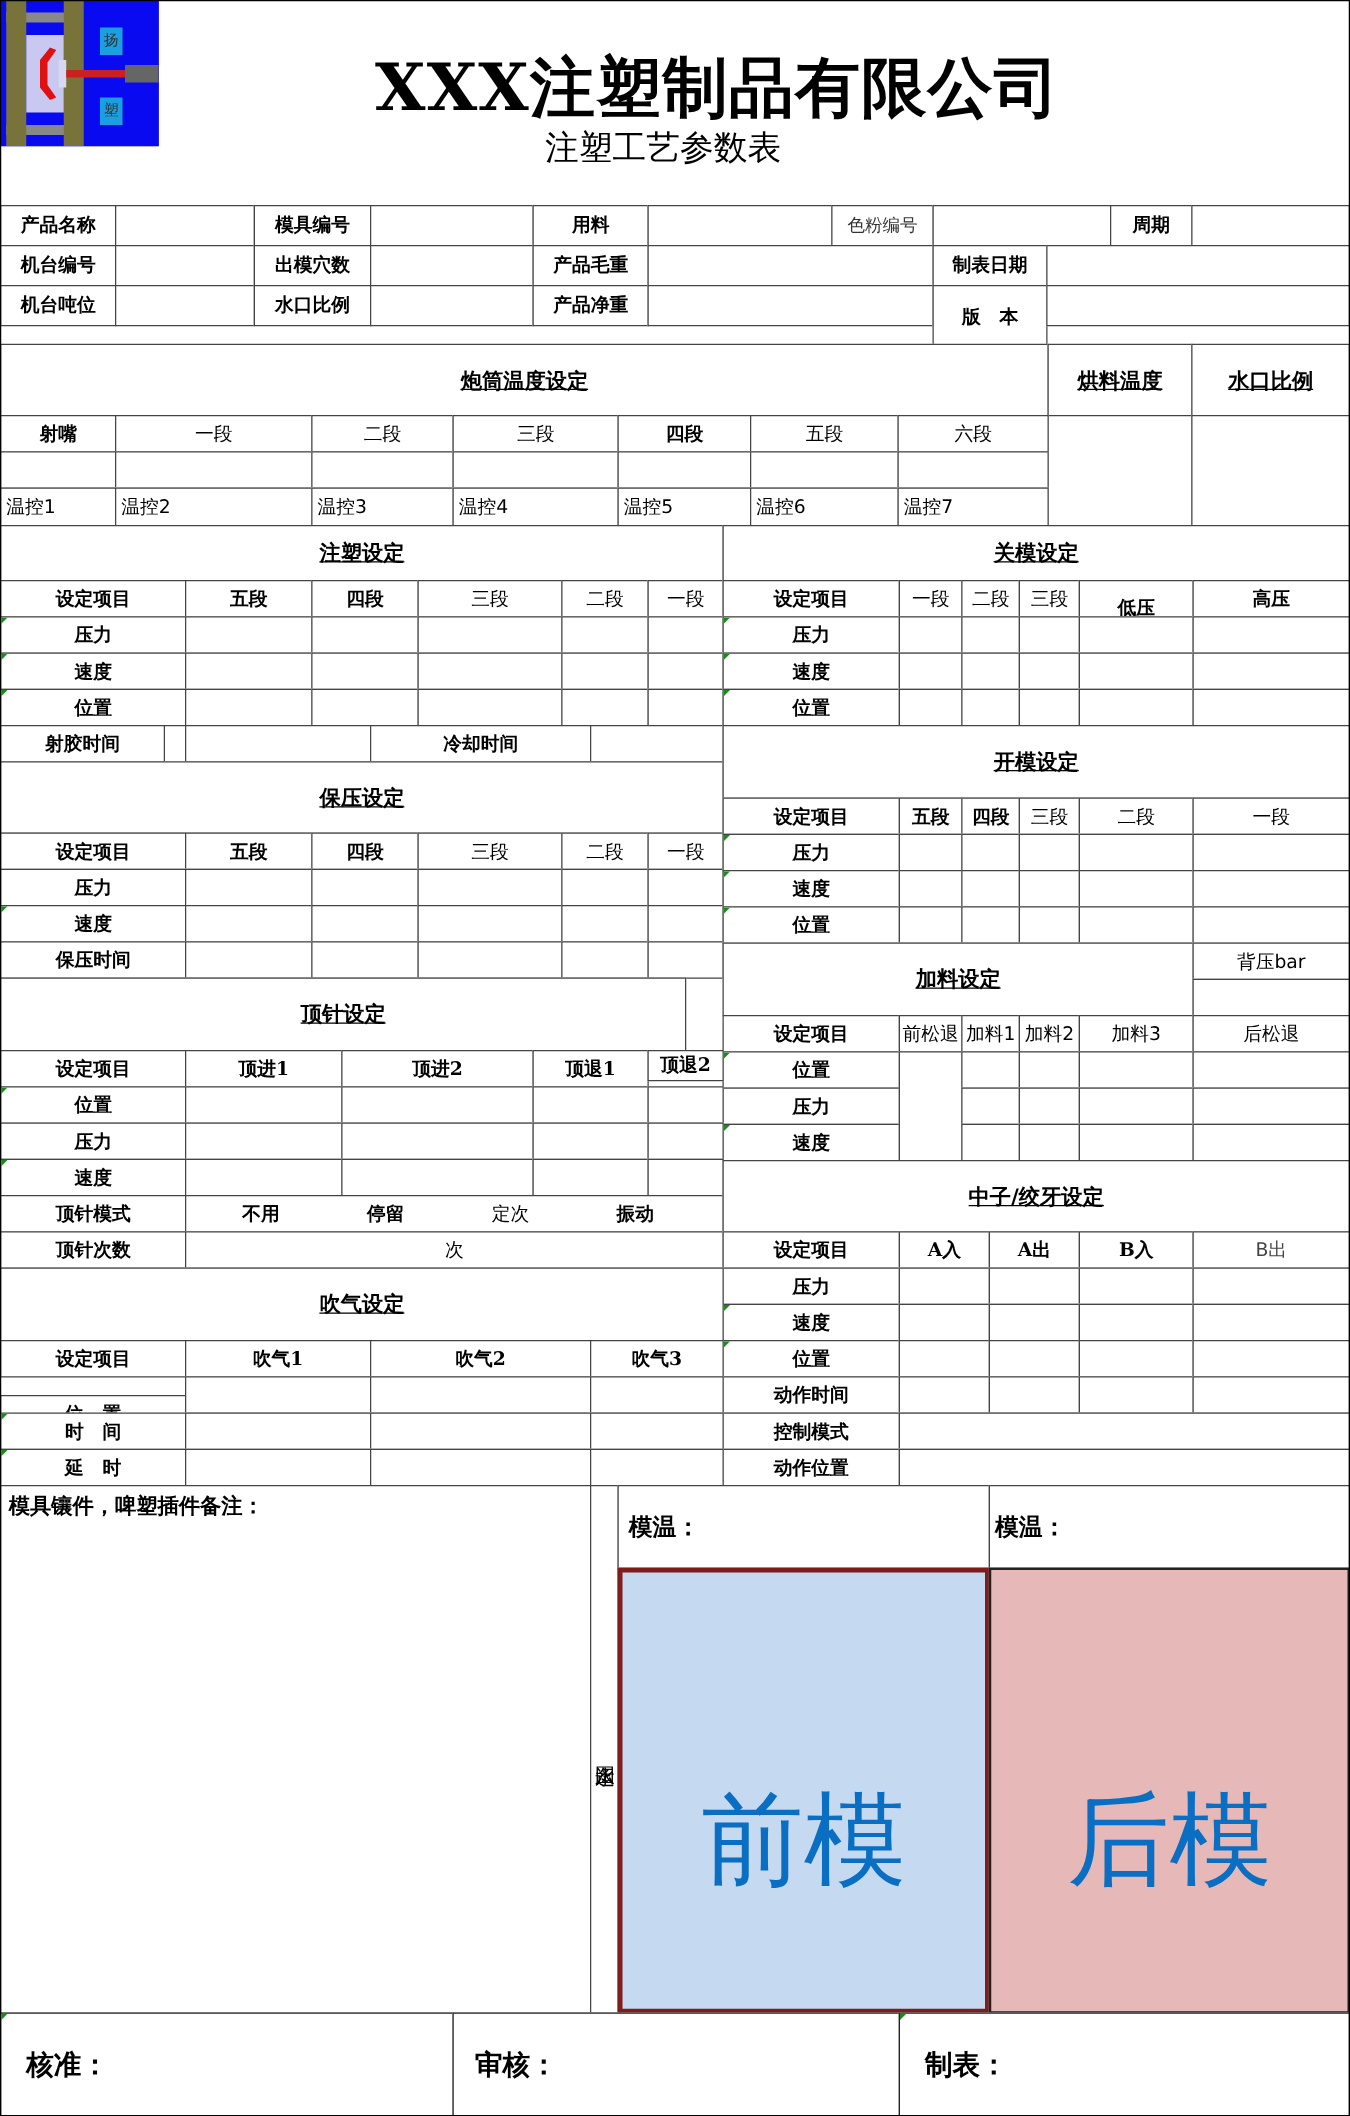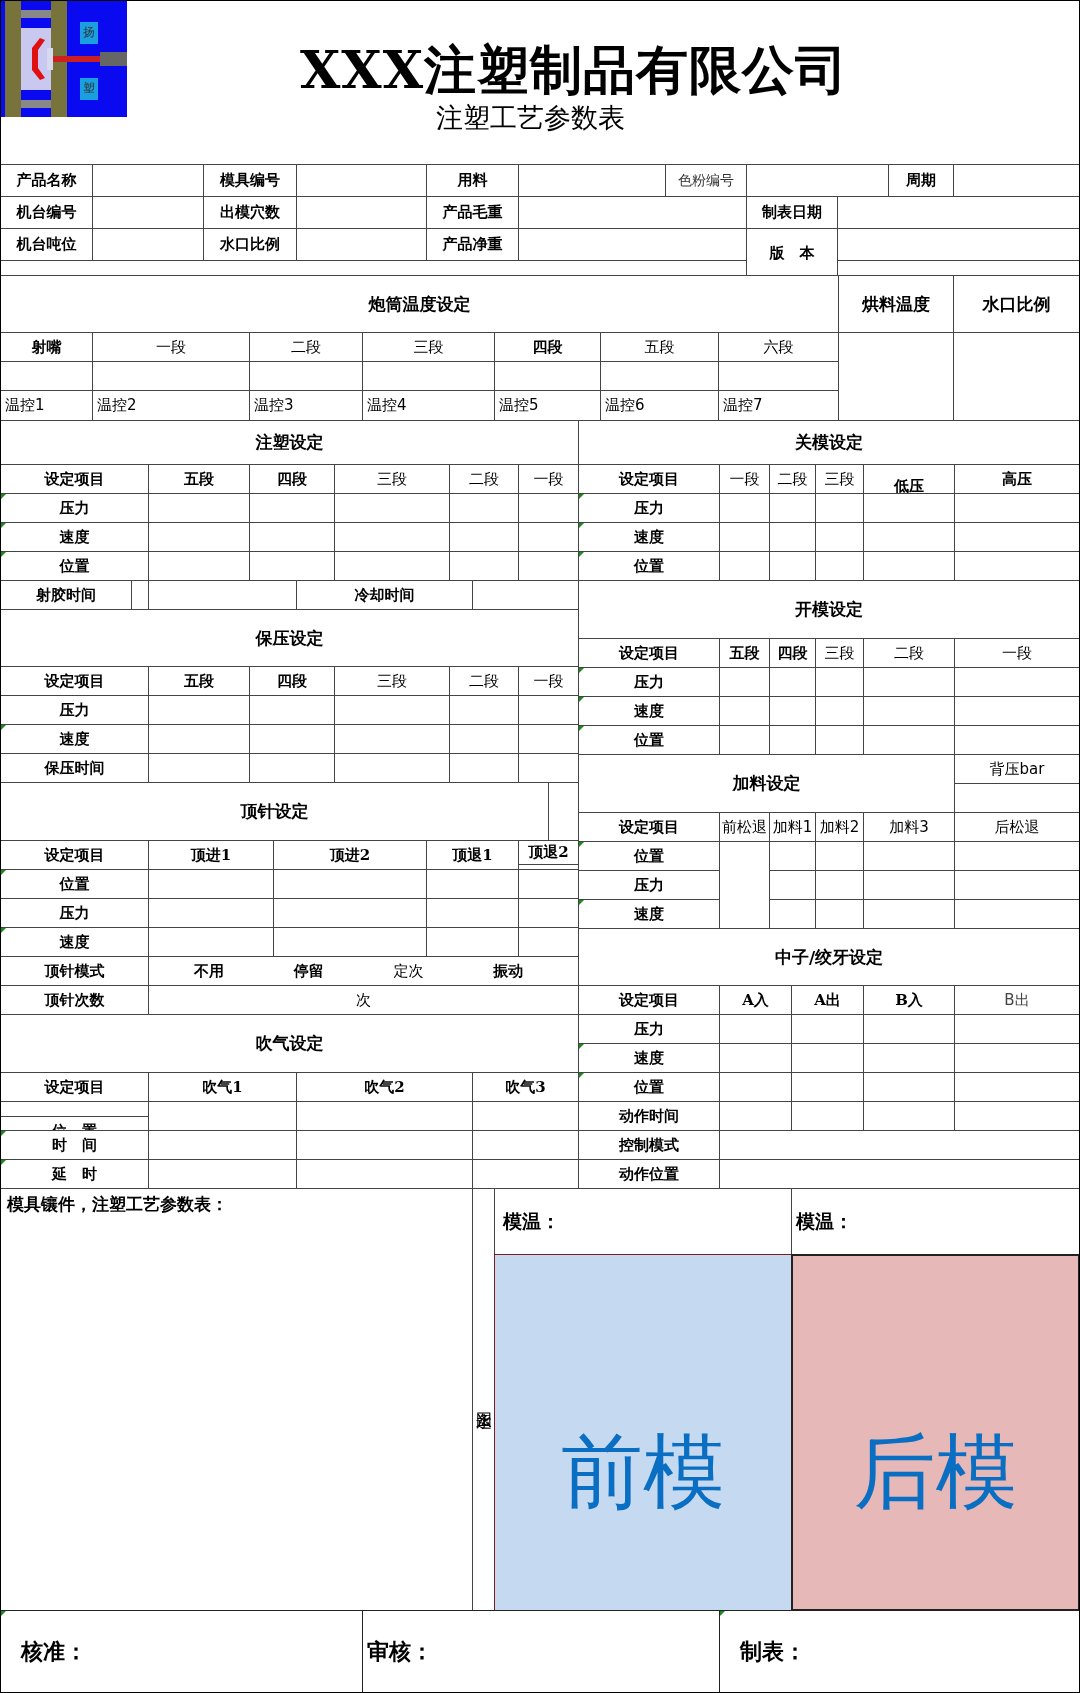--- a/index.html
+++ b/index.html
@@ -1,21 +1,21 @@
 <!DOCTYPE html>
 <html><head>
 <meta charset="utf-8">
 <style>
   html,body{margin:0;padding:0;background:#fff;}
   body{width:1080px;height:1693px;position:relative;overflow:hidden;font-family:"DejaVu Sans","Liberation Sans",sans-serif;color:#000;}
   .c{position:absolute;box-sizing:border-box;border:1px solid #444;display:flex;align-items:center;justify-content:center;font-size:15px;font-weight:bold;white-space:nowrap;overflow:hidden;background:#fff;}
   .n{font-weight:normal;}
   .l{justify-content:flex-start;padding-left:4px;}
   .serif{font-family:"DejaVu Serif","Liberation Serif",serif;}
-  .sec{font-family:"DejaVu Serif","Liberation Serif",serif;font-size:17px;}
+  .sec{font-family:"DejaVu Serif","Liberation Serif",serif;font-size:17px;text-decoration:underline;}
   .tri::before{content:"";position:absolute;left:0;top:0;border-top:5px solid #1a8a1a;border-right:5px solid transparent;}
   .outer{position:absolute;left:0;top:0;width:1080px;height:1693px;box-sizing:border-box;border:1px solid #000;pointer-events:none;}
   #logo{position:absolute;left:0;top:0;width:127px;height:117px;background:#0a0af0;overflow:hidden;}
   #title{position:absolute;left:300px;top:36px;width:600px;font-family:"DejaVu Serif","Liberation Serif",serif;font-size:52px;font-weight:bold;text-align:left;letter-spacing:1px;}
   #subtitle{position:absolute;left:436px;top:100px;font-family:"DejaVu Serif","Liberation Serif",serif;font-size:27px;}
   .big{font-family:"DejaVu Sans","Liberation Sans",sans-serif;font-size:82px;font-weight:normal;color:#0a6fc2;}
 </style>
 </head>
 <body>
 
@@ -327,25 +327,25 @@
     <div class="c" style="left:324px;top:0;width:107px;height:30px"></div>
   <div class="c" style="left:0;top:29px;width:149px;height:30px"></div>
     <div class="c" style="left:148px;top:29px;width:177px;height:30px"></div>
     <div class="c" style="left:324px;top:29px;width:107px;height:30px"></div>
   <div class="c" style="left:0;top:58px;width:149px;height:30px"></div>
     <div class="c" style="left:148px;top:58px;width:177px;height:30px"></div>
     <div class="c" style="left:324px;top:58px;width:107px;height:30px"></div>
 </div>
 
 <div class="c" style="left:0;top:1188px;width:473px;height:423px;align-items:flex-start;justify-content:flex-start;padding:4px 6px;font-family:'DejaVu Serif','Liberation Serif',serif;font-size:17px">
-    <span>模具镶件，注塑工艺参数表：</span>
+    <span>模具镶件，啤塑插件备注：</span>
   </div>
 <div class="c n" style="left:472px;top:1188px;width:23px;height:423px;font-size:16px;white-space:normal;writing-mode:vertical-rl;justify-content:center;font-family:'DejaVu Serif','Liberation Serif',serif">运水图</div>
 <div class="c l" style="left:494px;top:1188px;width:298px;height:68px;font-family:'DejaVu Serif','Liberation Serif',serif;font-size:19px;padding-left:8px">模温：</div>
 <div class="c l" style="left:791px;top:1188px;width:289px;height:68px;font-family:'DejaVu Serif','Liberation Serif',serif;font-size:19px;padding-left:4px">模温：</div>
-<div class="c big" style="left:494px;top:1254px;width:298px;height:357px;background:#c5d9f1;border:1px solid #7f1d1d;padding-top:80px">前模</div>
+<div class="c big" style="left:494px;top:1254px;width:298px;height:357px;background:#c5d9f1;border:4px solid #7f1d1d;padding-top:80px">前模</div>
 <div class="c big" style="left:791px;top:1254px;width:289px;height:357px;background:#e6b8b7;border:2px solid #222;padding-top:80px">后模</div>
 
 <div class="c l tri" style="left:0;top:1610px;width:363px;height:83px;font-family:'DejaVu Serif','Liberation Serif',serif;font-size:22px;padding-left:20px;border-color:#222">核准：</div>
-<div class="c l" style="left:362px;top:1610px;width:358px;height:83px;font-family:'DejaVu Serif','Liberation Serif',serif;font-size:22px;padding-left:4px;border-color:#222">审核：</div>
+<div class="c l" style="left:362px;top:1610px;width:358px;height:83px;font-family:'DejaVu Serif','Liberation Serif',serif;font-size:22px;padding-left:17px;border-color:#222">审核：</div>
 <div class="c l tri" style="left:719px;top:1610px;width:361px;height:83px;font-family:'DejaVu Serif','Liberation Serif',serif;font-size:22px;padding-left:20px;border-color:#222">制表：</div>
 
 <div class="outer"></div>
 
 </body></html>

